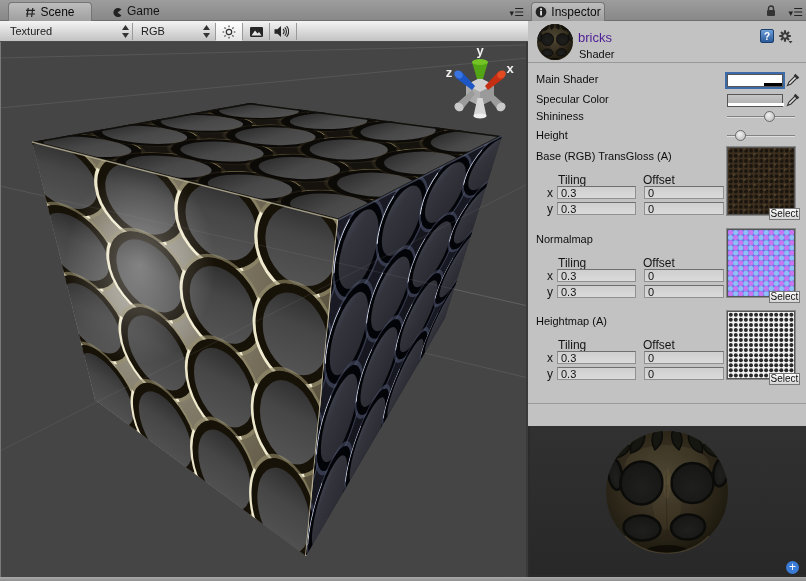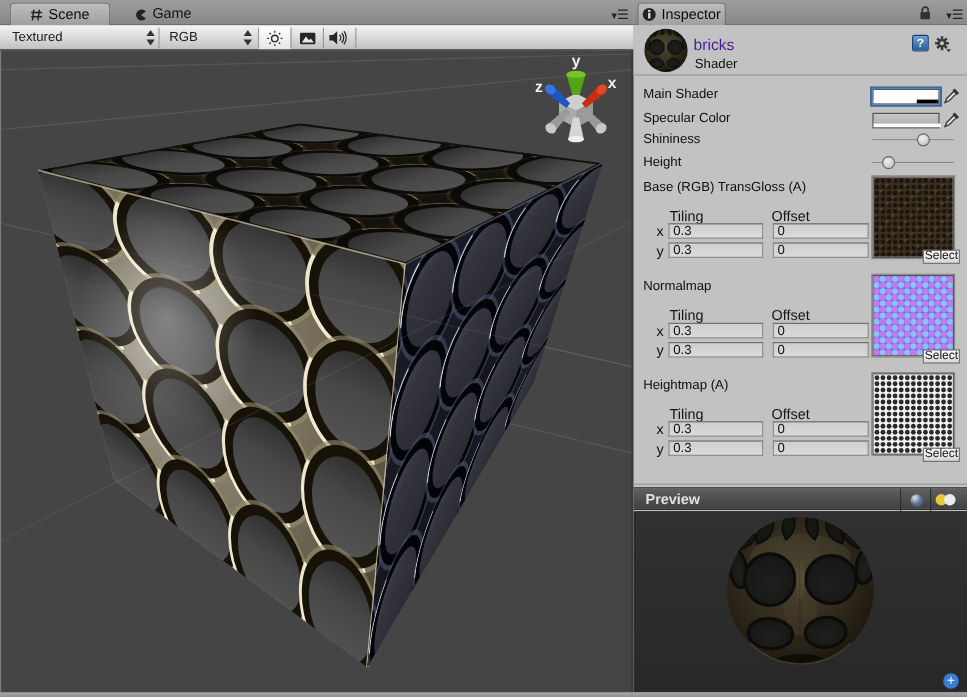--- a/index.html
+++ b/index.html
@@ -1099,38 +1099,20 @@
 <span class="abs minilbl" style="left:115px;top:275px;">Offset</span>
 <span class="abs minilbl" style="left:19px;top:288px;">x</span>
 <div class="abs tfield" style="left:29px;top:288px;width:79px;">0.3</div>
 <div class="abs tfield" style="left:116px;top:288px;width:80px;">0</div>
 <span class="abs minilbl" style="left:19px;top:304px;">y</span>
 <div class="abs tfield" style="left:29px;top:304px;width:79px;">0.3</div>
 <div class="abs tfield" style="left:116px;top:304px;width:80px;">0</div>
 <div class="abs selbtn" style="left:241px;top:310px;width:31px;height:12px;">Select</div>
 <div class="abs" style="left:0;top:340px;width:278px;height:1px;background:#9a9a9a;"></div>
       </div>
-  <div class="abs" id="prevhead">
-    <span class="abs" style="left:10px;top:2px;font-size:12px;font-weight:bold;color:#e2e2e2;">Preview</span>
-    <div class="abs" style="left:222px;top:0px;width:1px;height:19px;background:#2e2e2e;"></div>
-    <svg class="abs" style="left:230px;top:4px;" width="12" height="12" viewBox="0 0 12 12">
-          <defs>
-            <radialGradient id="pbg" cx="0.35" cy="0.3">
-              <stop offset="0" stop-color="#dfe6f2"></stop>
-              <stop offset="1" stop-color="#5a6a8a"></stop>
-            </radialGradient>
-          </defs>
-          <circle cx="6" cy="6" r="5.2" fill="url(#pbg)"></circle>
-        </svg>
-    <div class="abs" style="left:247px;top:0px;width:1px;height:19px;background:#2e2e2e;"></div>
-    <svg class="abs" style="left:251px;top:4px;" width="19" height="11" viewBox="0 0 19 11">
-          <circle cx="5.5" cy="5.5" r="4.8" fill="#e8c83a"></circle>
-          <circle cx="12.5" cy="5.5" r="4.8" fill="#ececec"></circle>
-        </svg>
-  </div>
   <div class="abs" id="prevbody">
         <div class="abs" style="left:2px;top:0px;width:276px;height:149px;background:linear-gradient(#313131,#282828);"></div>
 <svg class="abs" style="left:0;top:0;" width="278" height="151" viewBox="0 0 278 151">
           <defs>
 <radialGradient id="sphp" cx="0.46" cy="0.42" r="0.72">
 <stop offset="0" stop-color="#464031"></stop>
               <stop offset="0.45" stop-color="#332c1e"></stop>
               <stop offset="0.75" stop-color="#211d11"></stop>
               <stop offset="0.95" stop-color="#110e06"></stop>
               <stop offset="1" stop-color="#0b0903"></stop>

